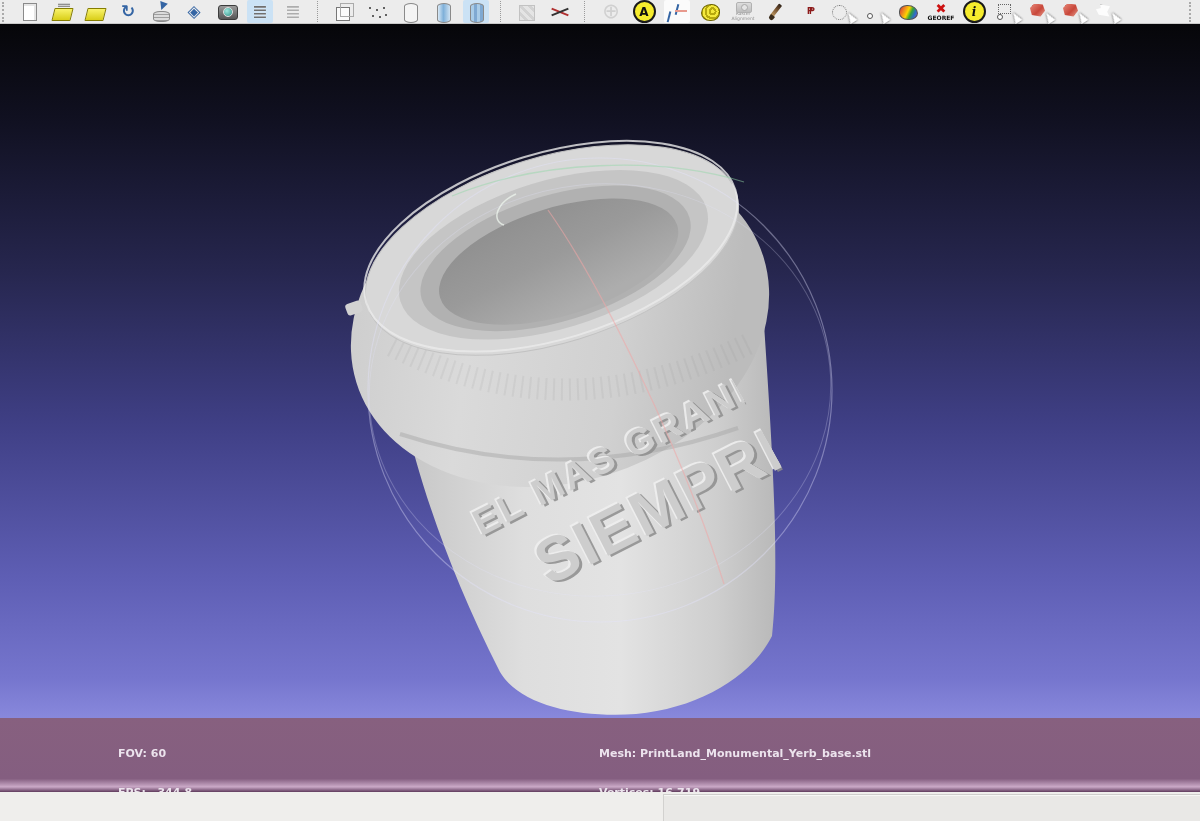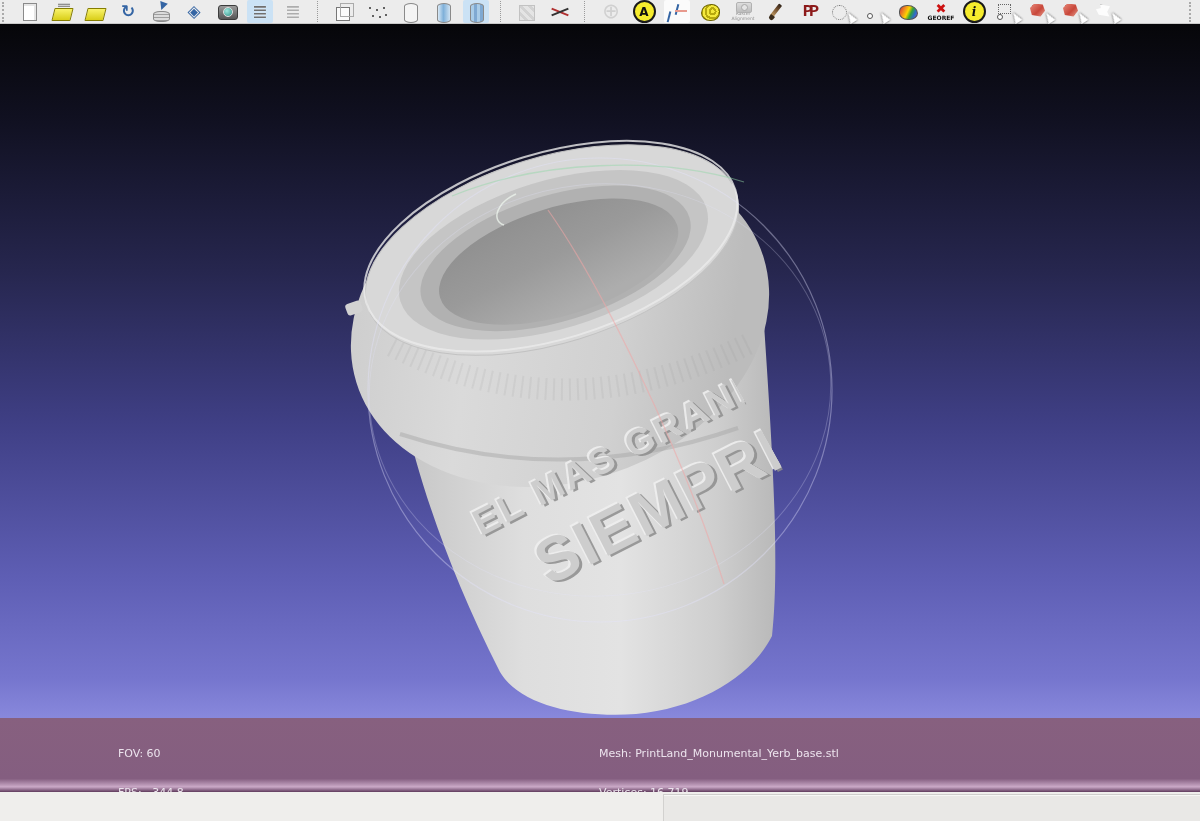--- a/index.html
+++ b/index.html
@@ -69,21 +69,21 @@
       background:repeating-radial-gradient(circle at 62% 42%,#f4e93c 0 2px,#b7a90f 2px 4px);}
   .k-raster-cam .shape{height:10px;}
   .k-raster-cam .shape::before{content:"";position:absolute;left:3px;top:0;width:14px;height:9px;
       background:linear-gradient(#cfcfcf,#8f8f8f);border:1px solid #777;border-radius:2px;}
   .k-raster-cam .shape::after{content:"";position:absolute;left:8px;top:2px;width:5px;height:5px;
       background:#ddd;border:1px solid #666;border-radius:50%;}
   .k-brush .shape::before{content:"";position:absolute;left:8px;top:0;width:4px;height:15px;
       background:linear-gradient(#2e2218,#6b4a2b 35%,#caa36a);transform:rotate(38deg);border-radius:1px;}
   .k-brush .shape::after{content:"";position:absolute;left:3px;top:12px;width:5px;height:5px;
       background:#3a2c1c;transform:rotate(38deg);border-radius:0 0 60% 60%;}
-  .k-pp .glyph{font-family:Liberation Mono, monospace;font-weight:bold;color:#8c1a1a;font-size:17px;letter-spacing:-4px;}
+  .k-pp .glyph{font-family:Liberation Mono, monospace;font-weight:bold;color:#8c1a1a;font-size:10px;letter-spacing:-4px;}
   .k-pick-radar .shape::before{content:"";position:absolute;left:0;top:2px;width:13px;height:13px;
       border:1px dotted #777;border-radius:50%;}
   .k-pick-dot .shape::before{content:"";position:absolute;left:2px;top:10px;width:4px;height:4px;
       border:1px solid #555;border-radius:50%;background:#fff;}
   .cursor::after{content:"";position:absolute;right:1px;bottom:0;width:0;height:0;
       border:4px solid transparent;border-bottom:11px solid #fff;transform:rotate(-32deg);
       filter:drop-shadow(0 0 1px #444);}
   .k-bunny .shape::before{content:"";position:absolute;left:1px;top:2px;width:17px;height:13px;
       border-radius:45% 60% 50% 50%;border:1px solid #555;
       background:linear-gradient(115deg,#d53030,#ee8922 25%,#ffd400 45%,#36a236 62%,#2b6fc4 80%,#8f4fd8);}
@@ -99,21 +99,21 @@
       clip-path:polygon(28% 0,85% 8%,100% 55%,70% 100%,12% 88%,0 35%);}
   .k-lasso .shape::before{content:"";position:absolute;left:0;top:2px;width:14px;height:12px;
       background:#fff;clip-path:polygon(30% 0,100% 15%,80% 60%,95% 100%,20% 85%,0 40%,35% 30%);
       box-shadow:0 0 0 1px #888;opacity:.9;}
 
   
   .viewport{position:absolute;left:0;top:24px;width:1200px;height:768px;
     background:linear-gradient(#060609 0,#101020 12%,#26264e 32%,#3f3f85 52%,#5e5eb4 72%,#7575cd 85%,#8888dc 90.3%,#8888dc 90.4%,#845e80 90.5%);}
   .gl{position:absolute;left:0;top:0;width:1200px;height:694px;}
   .hud-band{position:absolute;left:0;bottom:0;width:1200px;height:74px;
-    background:linear-gradient(#87607f,#845e80 82%,#caa9c7 93%,#5f3a5c 100%);}
+    background:linear-gradient(#87607f,#845e80 82%,#caa9c7 93%,#5f3a5c 100%);font-weight:bold;}
   .hud{position:absolute;top:3px;color:#ece3ed;font-size:11px;line-height:13px;white-space:pre;}
   .hud-left{left:118px;}
   .hud-right{left:599px;}
 
   
   .bottombar{position:absolute;left:0;top:792px;width:1200px;height:29px;background:#efeeec;}
   .sunken-panel{position:absolute;left:663px;top:2px;width:537px;height:27px;background:#e9e8e6;
     border-left:1px solid #d2d1cf;border-top:1px solid #cfcecc;box-shadow:inset 0 1px 0 #f7f7f6;}
 </style>
 </head>

